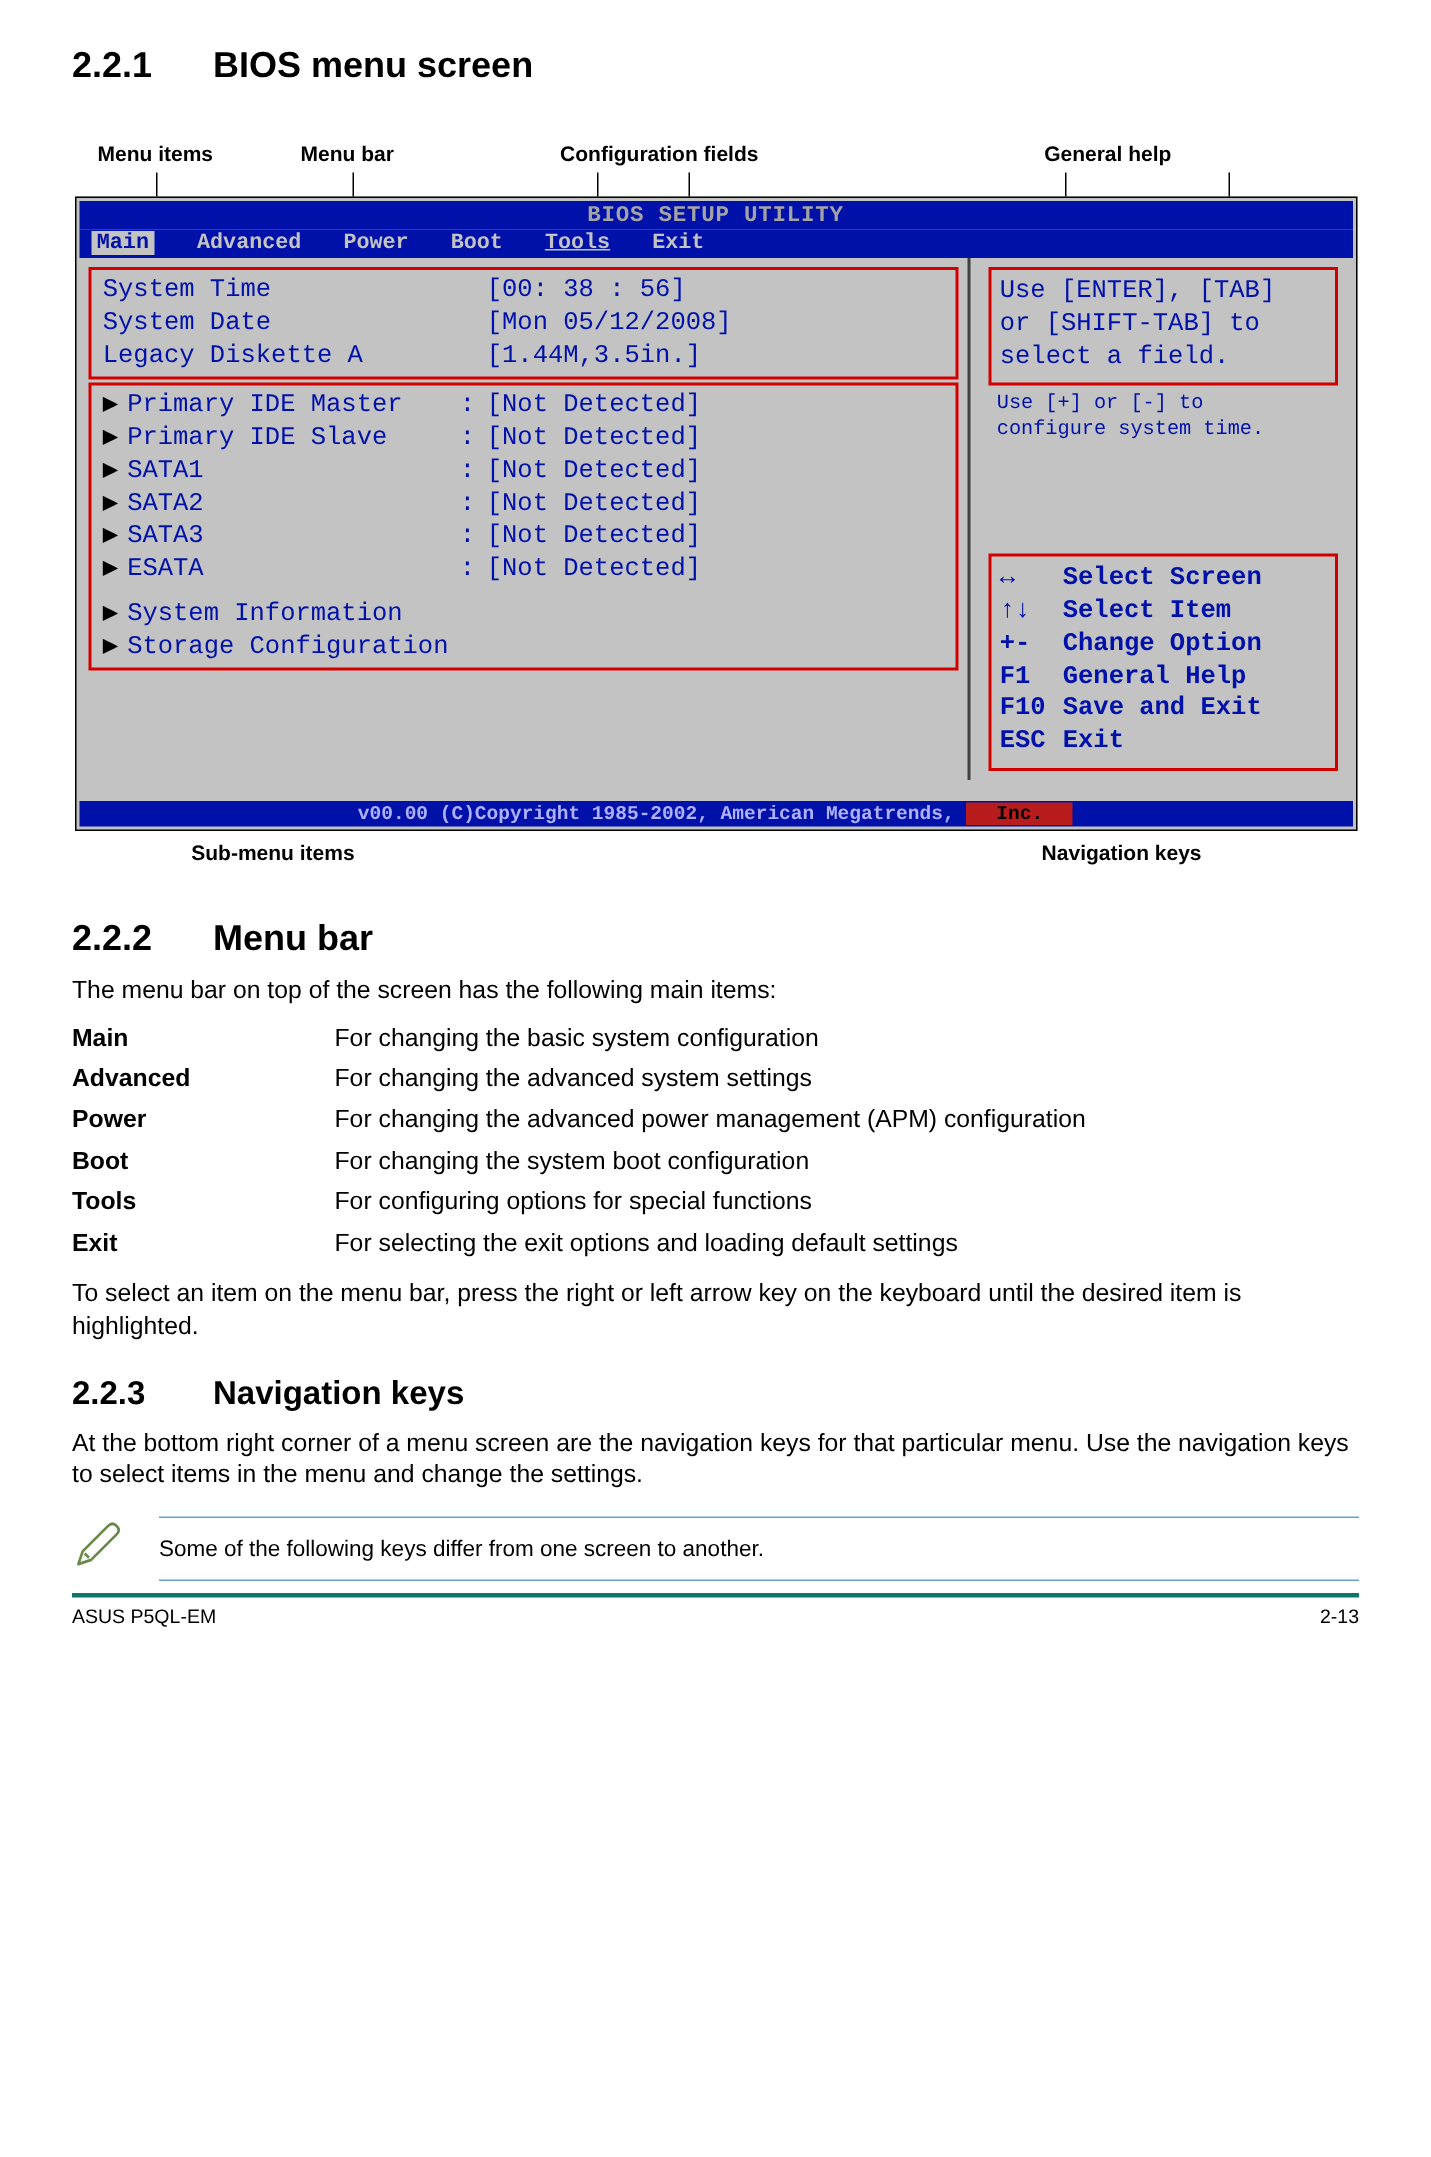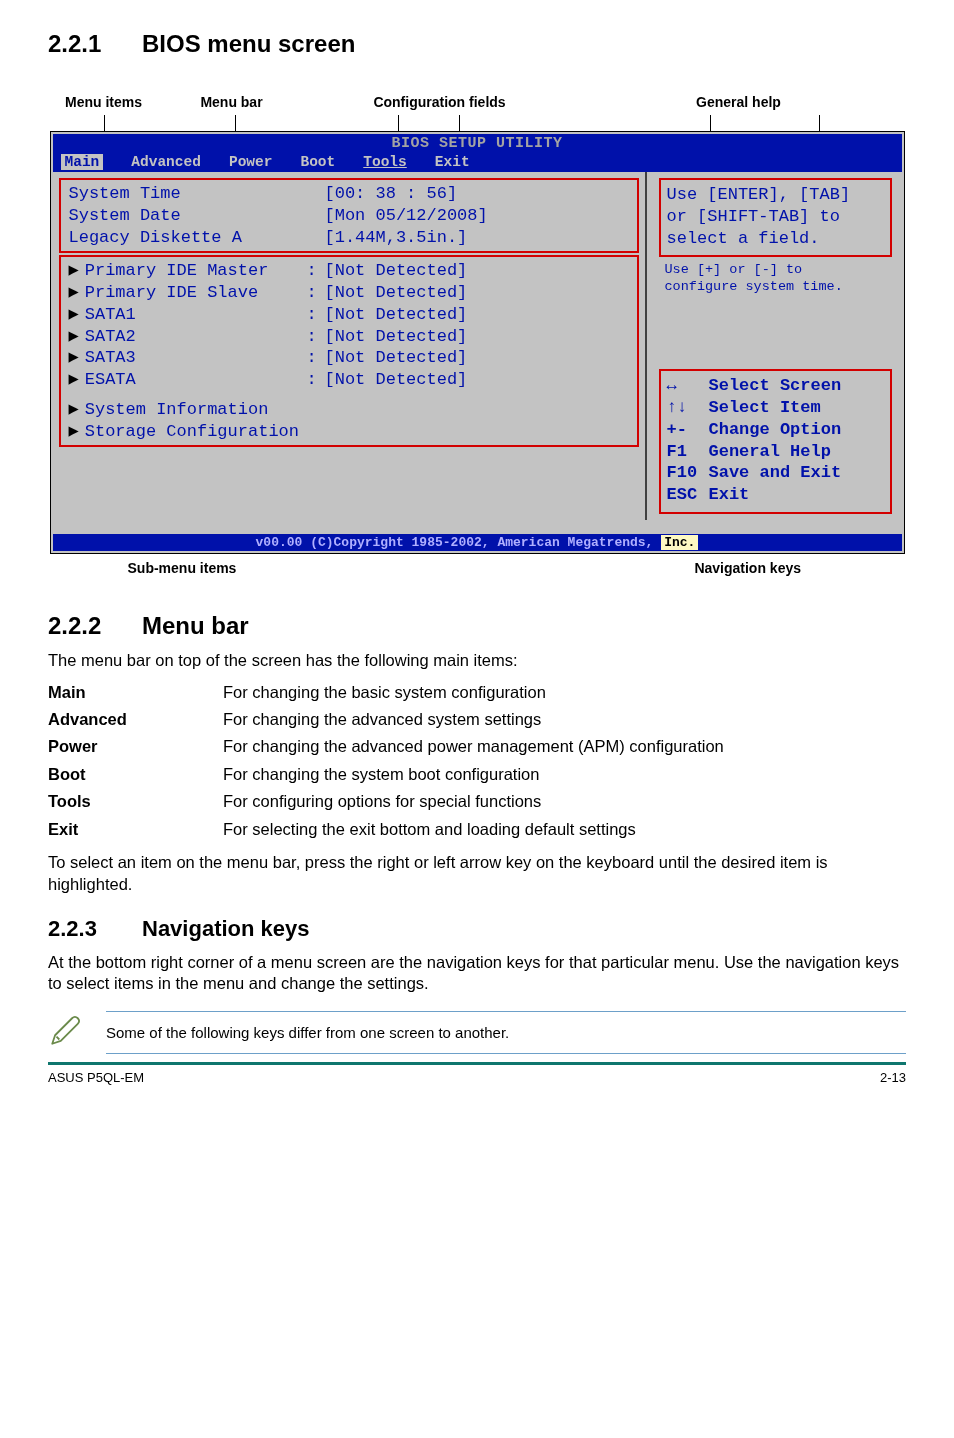--- a/index.html
+++ b/index.html
@@ -101,21 +101,21 @@
   .row .v { flex: 1; color: #0011aa; }
   .bios-copyright {
     background: #0011aa;
     color: #b0b0ff;
     text-align: center;
     font-family: "Courier New", monospace;
     font-size: 13px;
     padding: 1px 0;
     font-weight: bold;
   }
-  .bios-copyright .inc { background: #fef9c3; color: #000; padding: 0 3px; }
+  .bios-copyright .inc { background: #b91c1c; color: #000; padding: 0 20px; }
   .bottom-labels {
     display: flex;
     width: 855px;
     margin: 0 auto 36px auto;
     font-size: 14px;
     font-weight: bold;
   }
   .bottom-labels .bl1 { margin-left: 78px; }
   .bottom-labels .bl2 { margin-left: 458px; }
   h2.sub {
@@ -343,21 +343,21 @@
     <div class="def-row">
         <div class="term">Boot</div>
         <div class="desc">For changing the system boot configuration</div>
       </div>
     <div class="def-row">
         <div class="term">Tools</div>
         <div class="desc">For configuring options for special functions</div>
       </div>
     <div class="def-row">
         <div class="term">Exit</div>
-        <div class="desc">For selecting the exit bottom and loading default settings</div>
+        <div class="desc">For selecting the exit options and loading default settings</div>
       </div>
   </div>
   <p class="body">To select an item on the menu bar, press the right or left arrow key on the keyboard until the desired item is highlighted.</p>
 
   <h2 class="sub2">
     <span class="num">2.2.3</span><span>Navigation keys</span>
   </h2>
   <p class="body">At the bottom right corner of a menu screen are the navigation keys for that particular menu. Use the navigation keys to select items in the menu and change the settings.</p>
 
   <div class="note-block">

